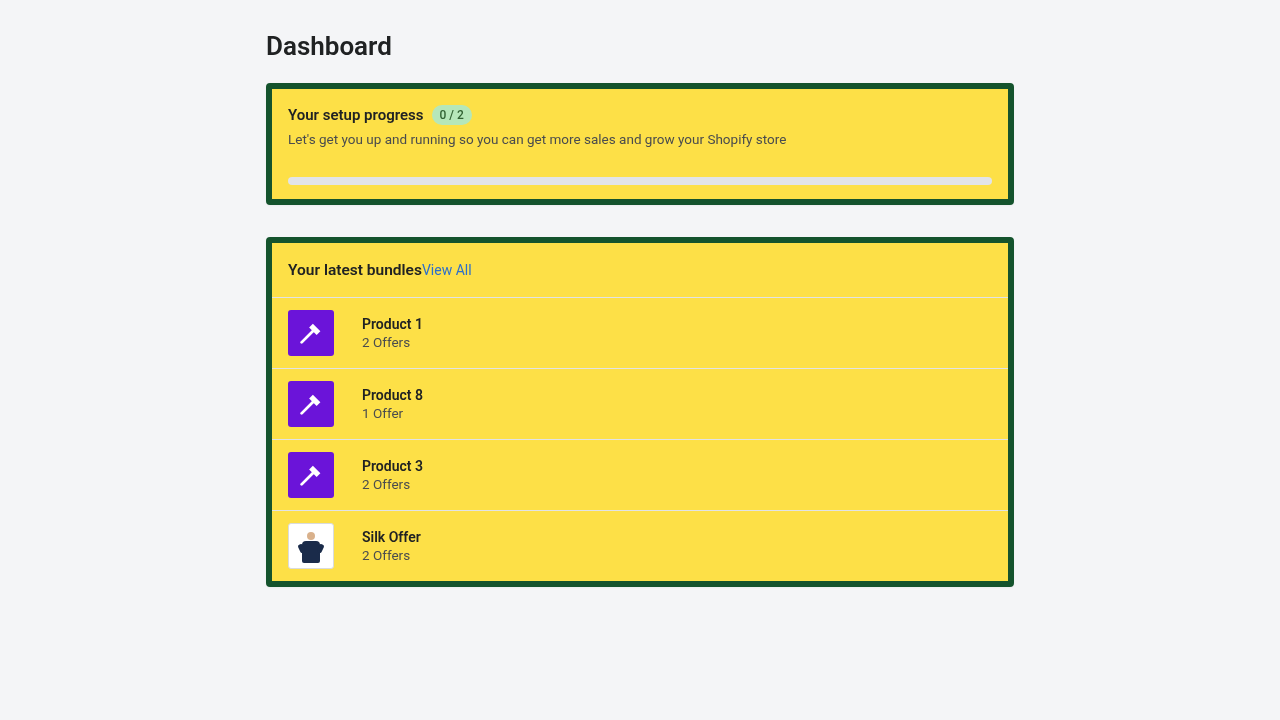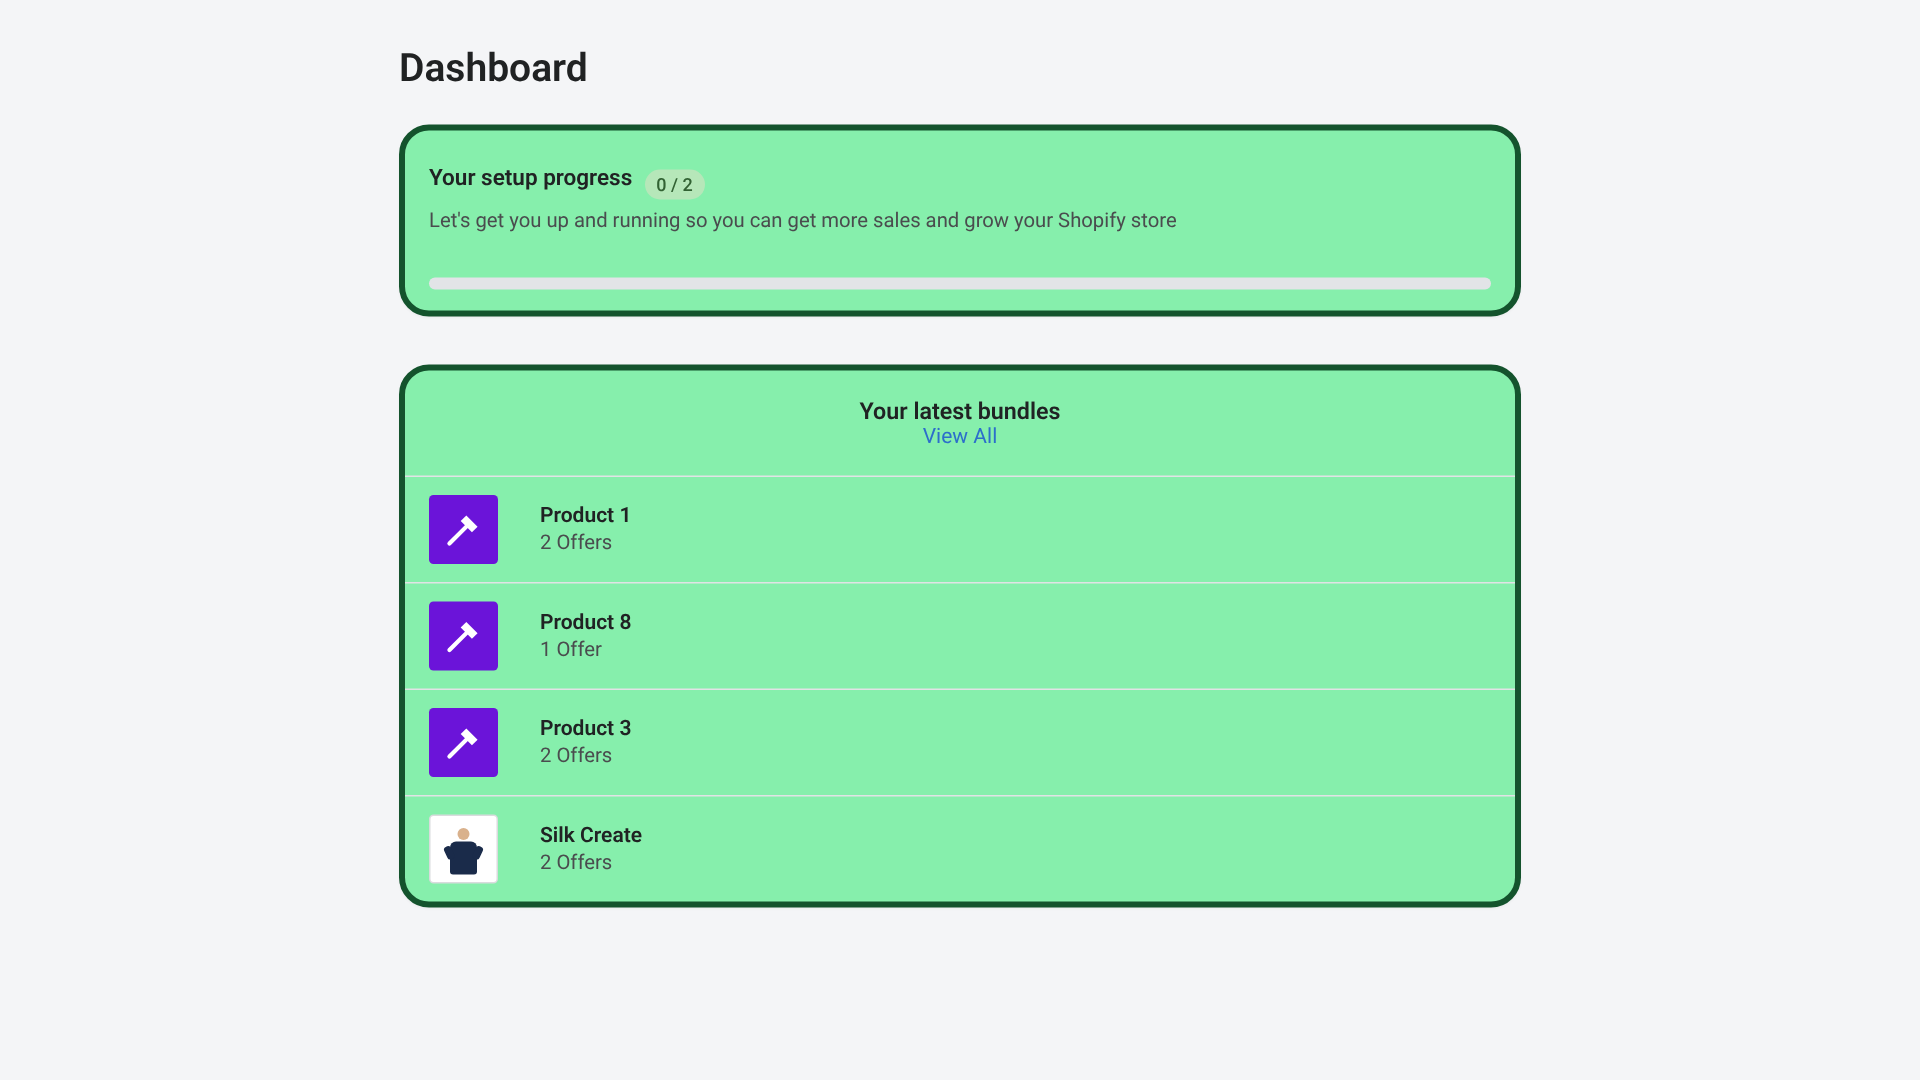--- a/index.html
+++ b/index.html
@@ -16,23 +16,23 @@
     margin: 0 auto;
     padding-top: 31px;
   }
   .page-title {
     font-size: 26px;
     font-weight: 600;
     color: #202223;
     margin-bottom: 22px;
   }
   .card {
-    background: #86efac;
-    border: 4px solid #14532d;
-    border-radius: 20px;
+    background: #fde047;
+    border: 6px solid #14532d;
+    border-radius: 4px;
     box-shadow: 0 1px 2px rgba(0,0,0,0.04);
     overflow: hidden;
   }
   .setup-header {
     padding: 16px 16px 14px 16px;
   }
   .setup-title-row {
     display: flex;
     align-items: center;
     gap: 8px;
@@ -45,21 +45,20 @@
   }
   .badge {
     display: inline-block;
     background: #b6e7b9;
     color: #326233;
     font-size: 12px;
     font-weight: 500;
     padding: 2px 8px;
     border-radius: 10px;
     line-height: 16px;
-    margin-top: 10px;
   }
   .setup-subtitle {
     font-size: 13.5px;
     color: #4a4c4e;
     margin-bottom: 30px;
   }
   .progress-track {
     width: 100%;
     height: 8px;
     background: #e2e4e7;
@@ -86,21 +85,20 @@
   .step-link {
     font-size: 14px;
     color: #2c6ecb;
     cursor: pointer;
   }
   .spacer { height: 32px; }
   .bundles-header {
     display: flex;
     align-items: center;
     padding: 18px 16px;
-    flex-direction: column;
   }
   .bundles-title {
     font-size: 15.5px;
     font-weight: 600;
     color: #202223;
   }
   .view-all {
     font-size: 14px;
     color: #2c6ecb;
     cursor: pointer;
@@ -239,18 +237,18 @@
     </div>
 
     <div class="bundle-row">
       <div class="thumb thumb-photo">
         <div class="person">
             <div class="head"></div>
             <div class="body"></div>
           </div>
       </div>
       <div class="bundle-info">
-        <div class="name">Silk Create</div>
+        <div class="name">Silk Offer</div>
         <div class="offers">2 Offers</div>
       </div>
     </div>
   </div>
 </div>
 
 </body></html>

